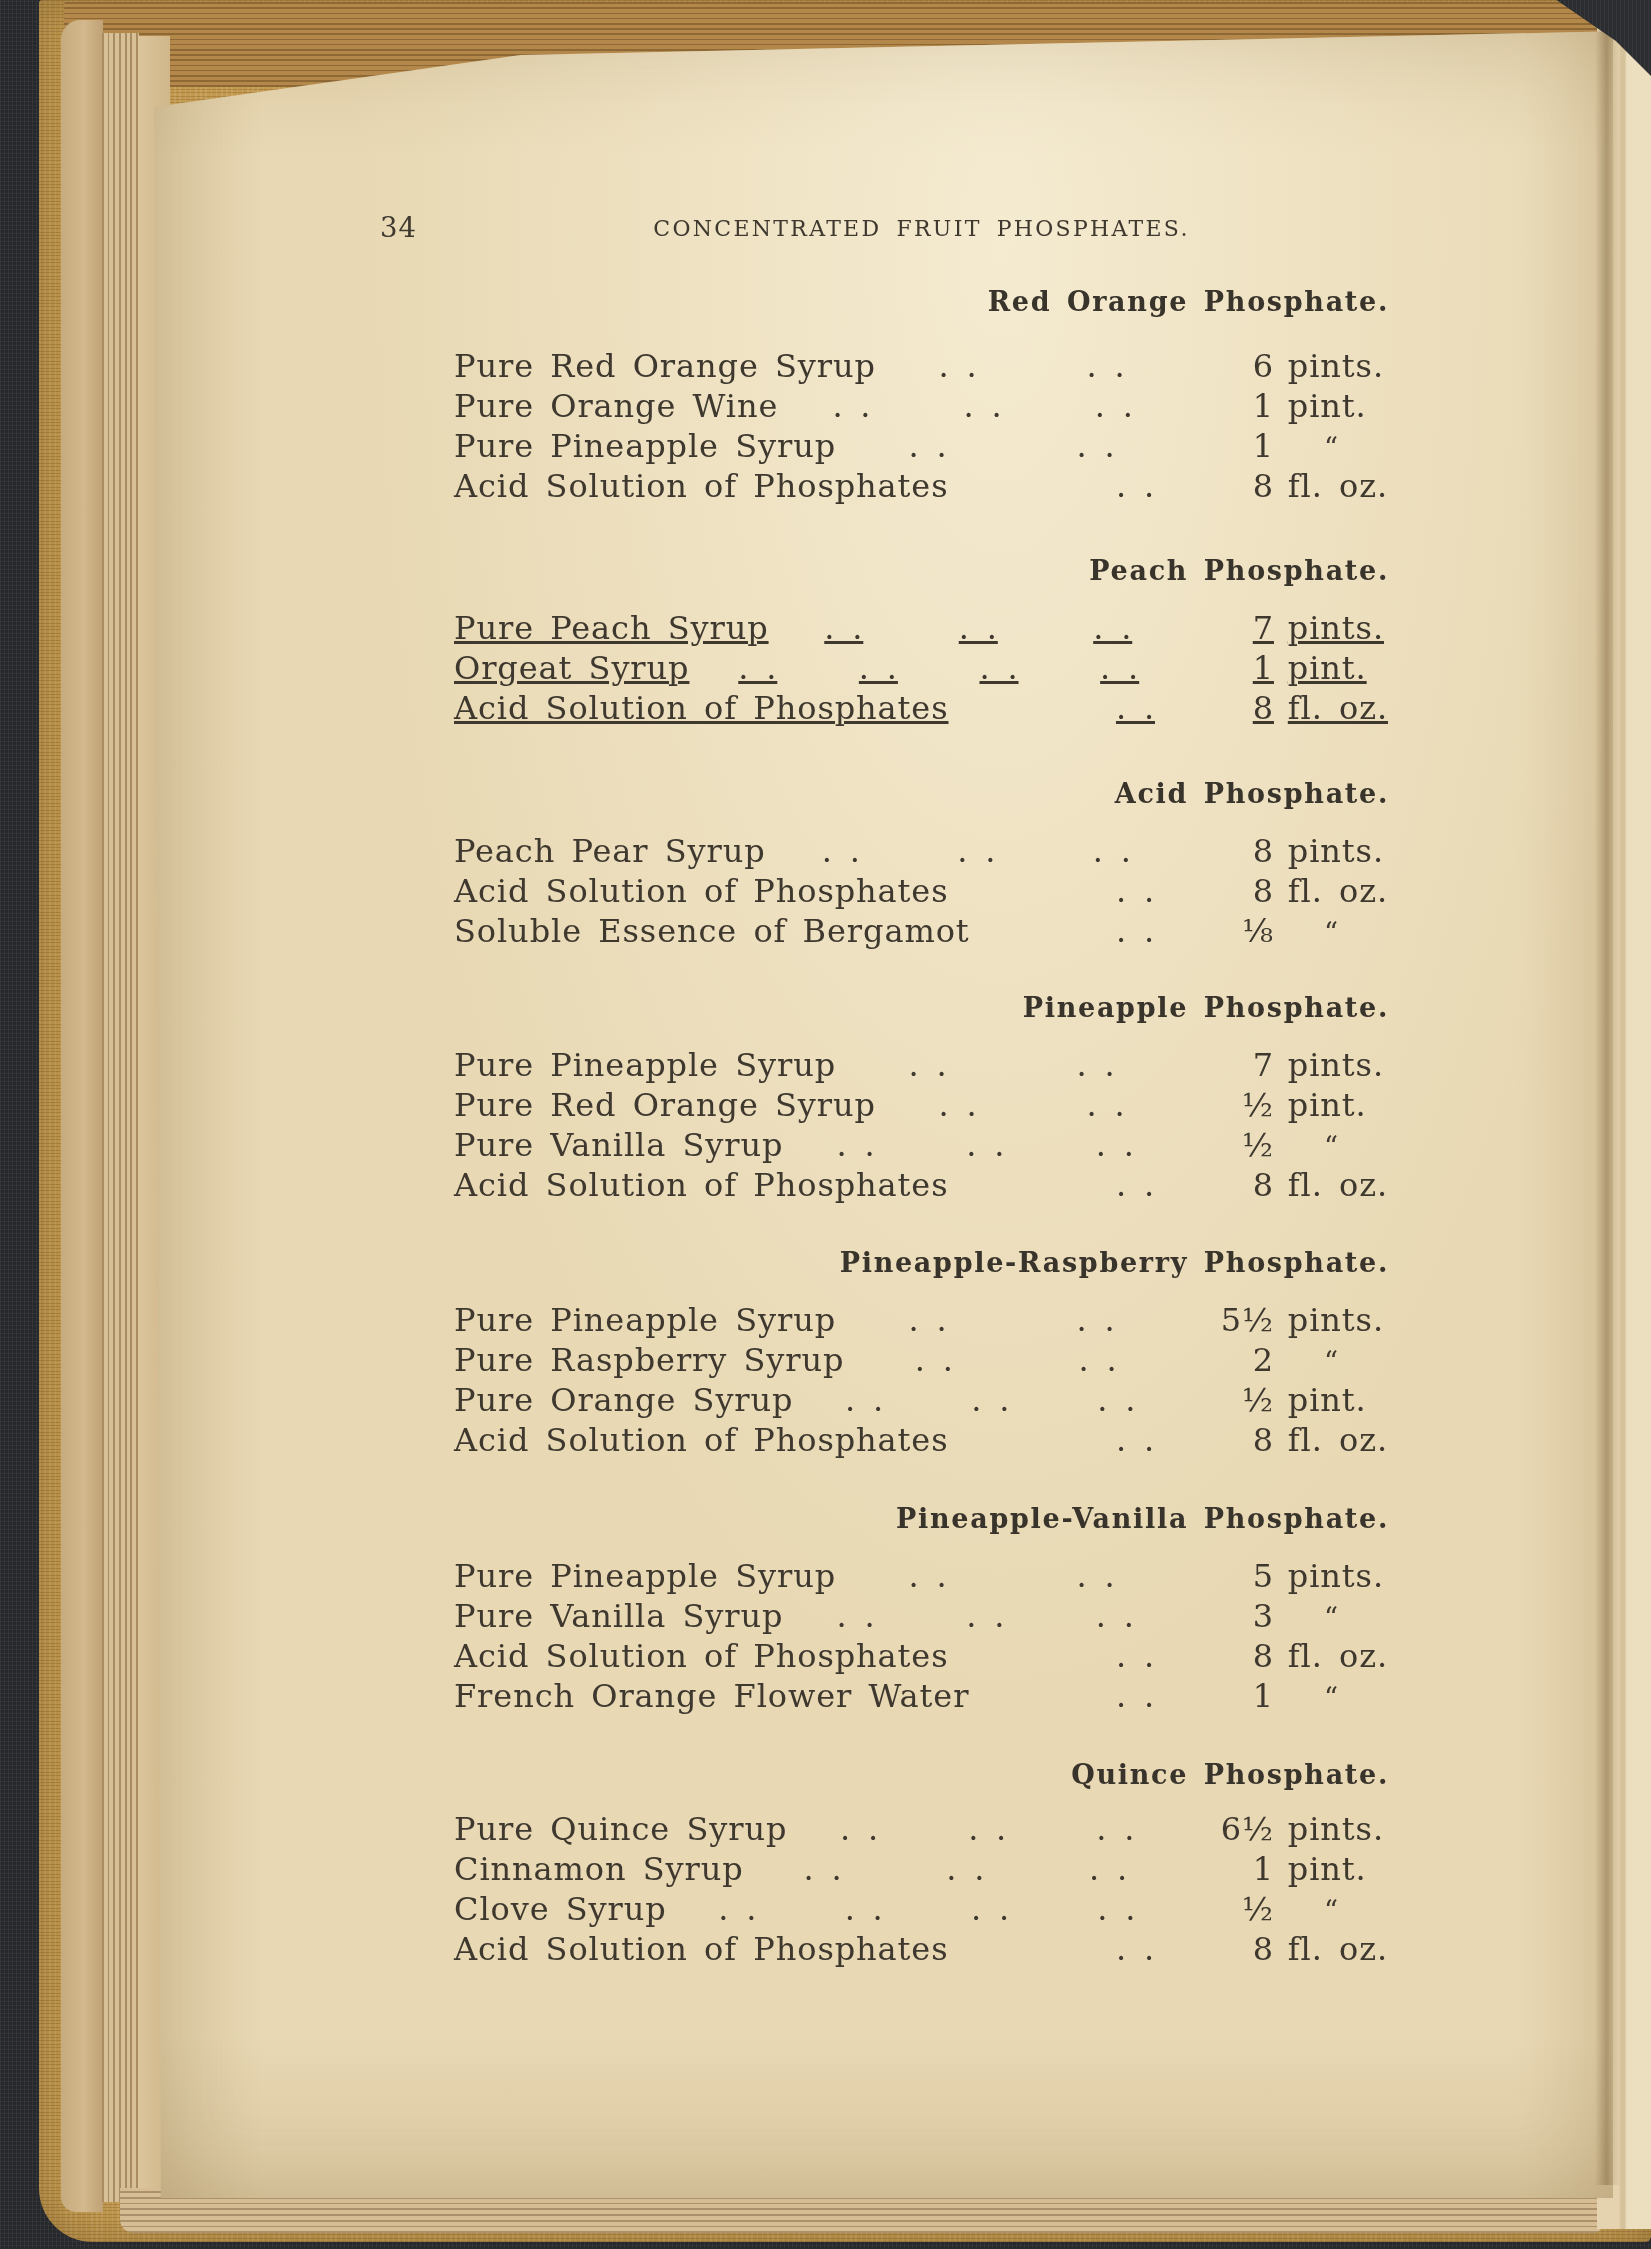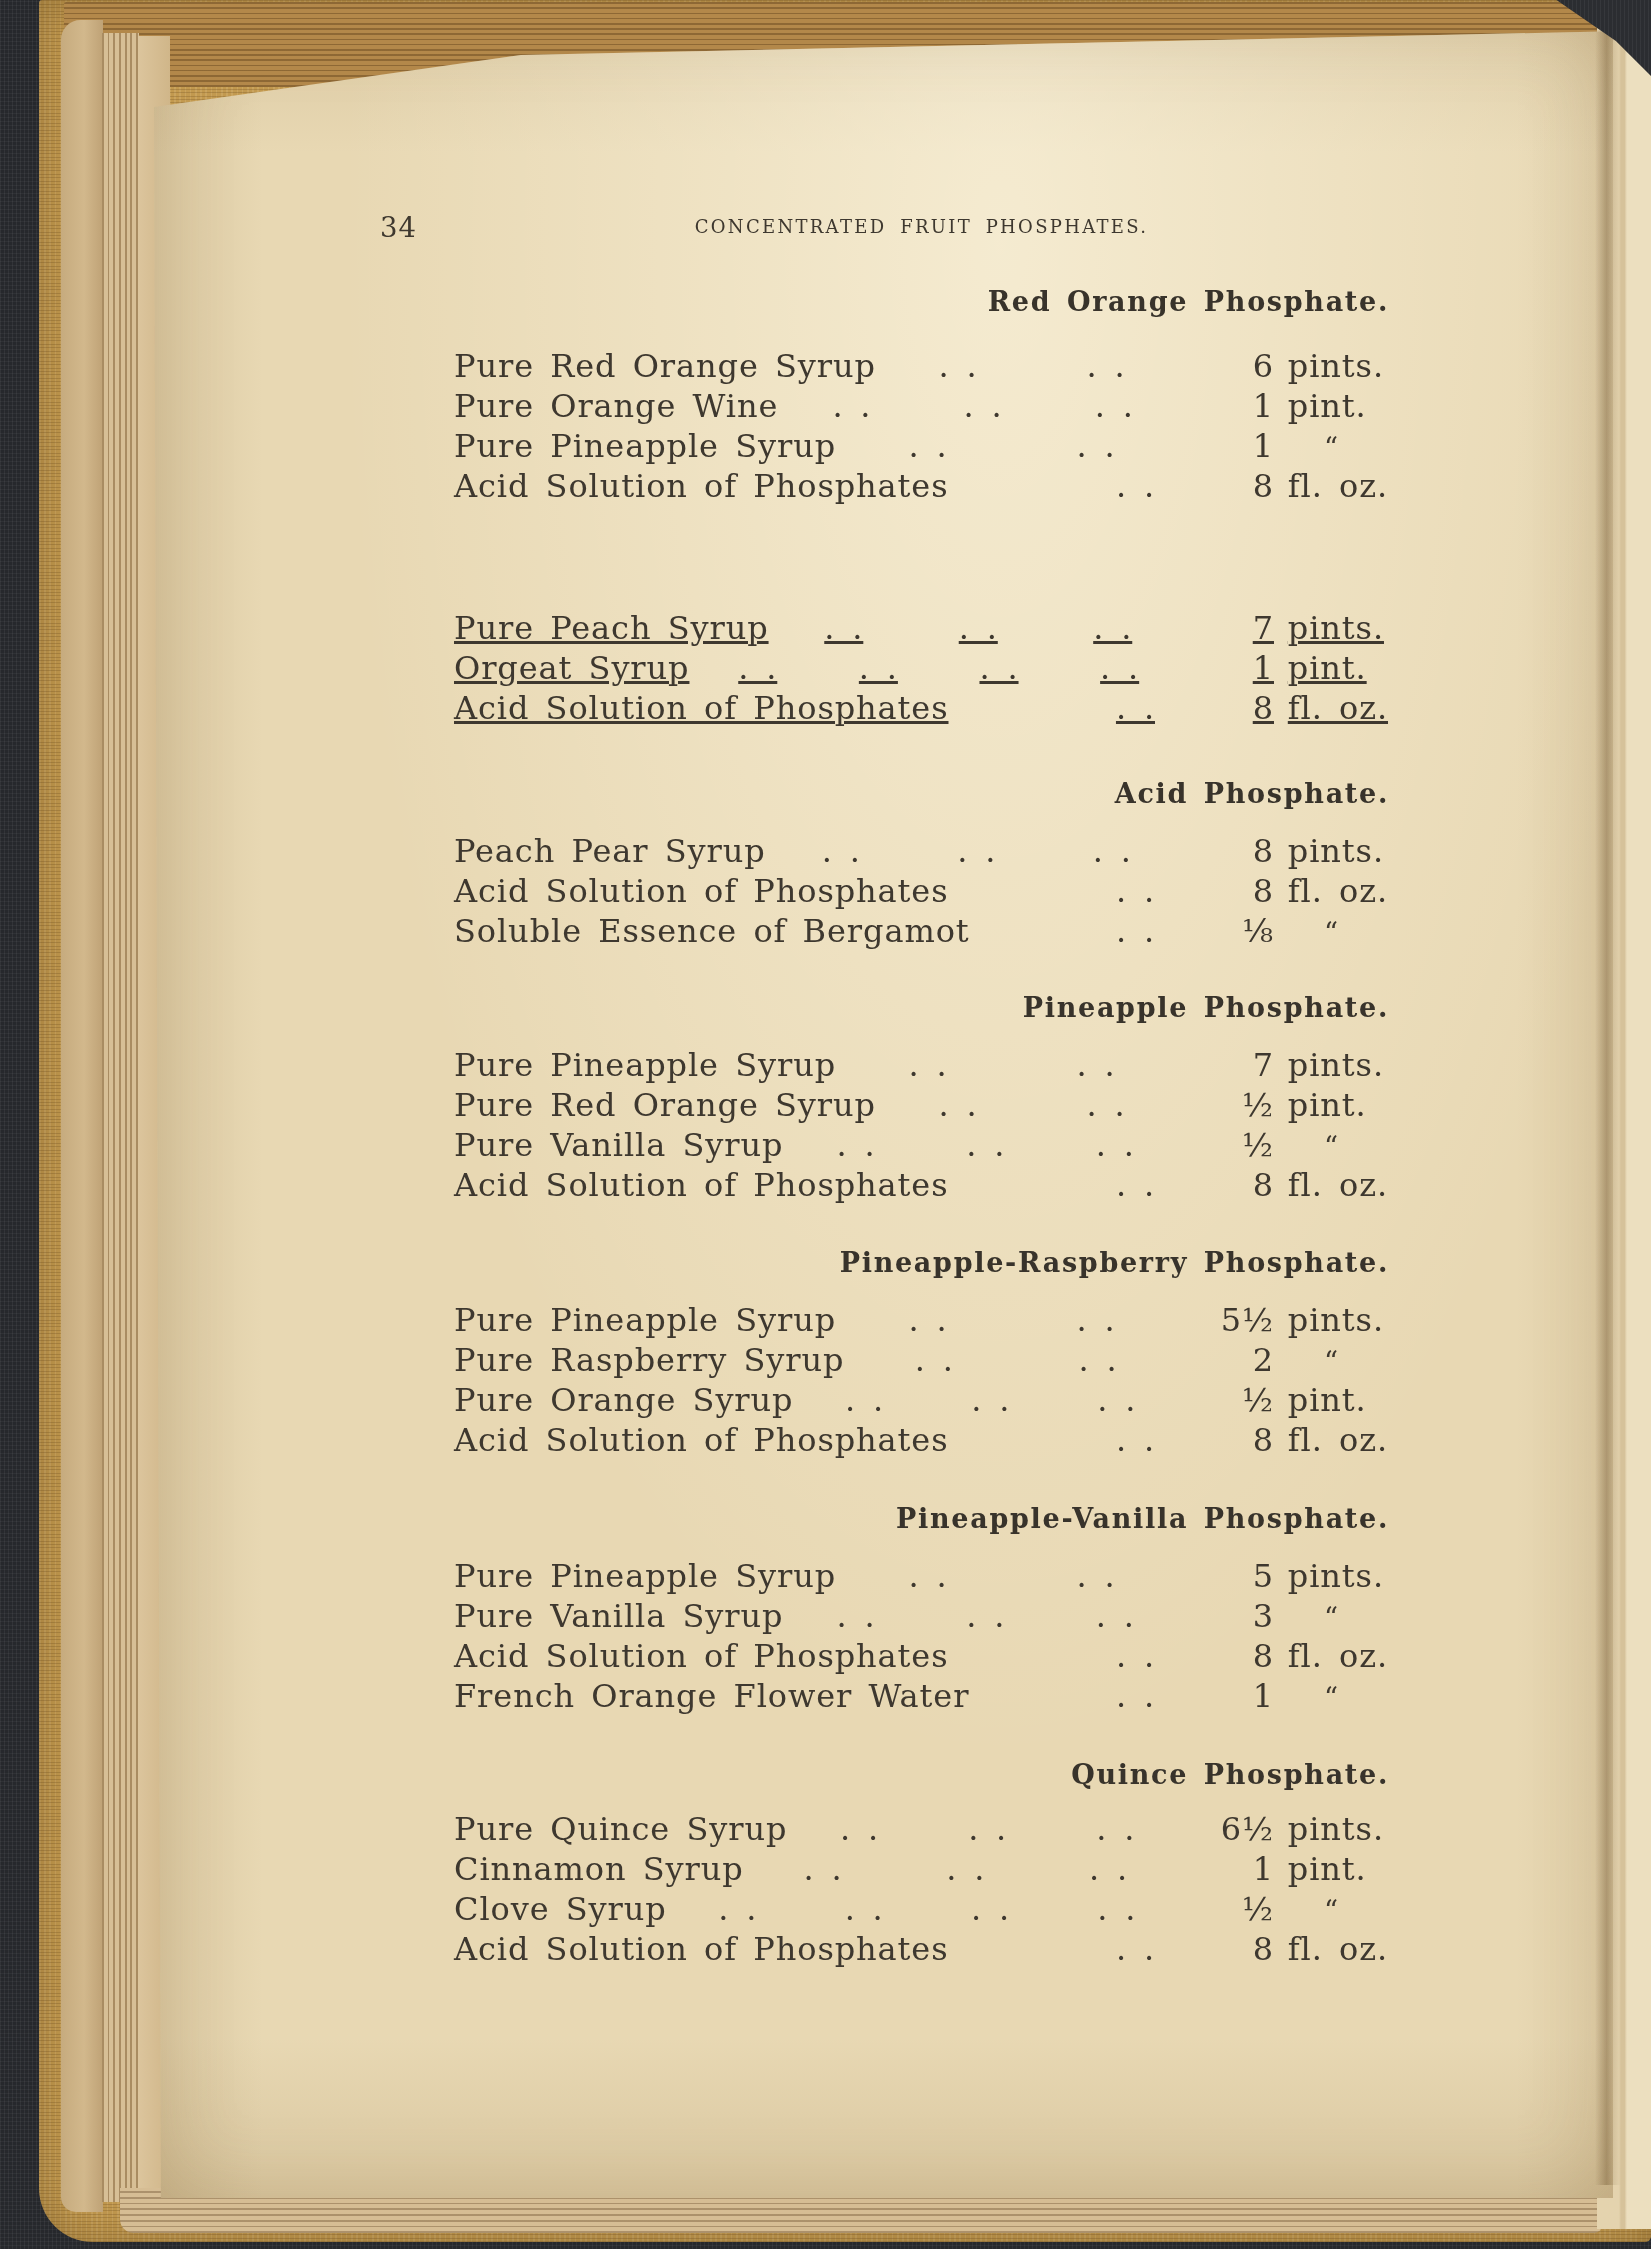--- a/index.html
+++ b/index.html
@@ -64,21 +64,21 @@
     clip-path:polygon(0 85px, 367px 33px, 1459px 9.2px, 1459px 2176px, 6.9px 2176px);}
 
   
   .fold-shadow{position:absolute;left:1595px;top:30px;height:2155px;width:26px;
     background:linear-gradient(90deg, transparent, rgba(95,68,30,0.34) 45%, rgba(95,68,30,0.12) 70%, transparent);}
 
   
   .ink{color:#3e382f;}
   .page-num{position:absolute;left:216px;top:189px;font-size:27.5px;letter-spacing:1.1px;margin-left:10px;}
   .running-header{position:absolute;left:300px;width:935px;top:194px;text-align:center;
-    font-size:18px;letter-spacing:2.3px;word-spacing:5.7px;white-space:nowrap;}
+    font-size:22px;letter-spacing:2.3px;word-spacing:5.7px;white-space:nowrap;}
 
   .section{position:absolute;left:300px;width:935px;height:264px;}
   .sec-title{position:absolute;left:0;right:0;top:0;text-align:right;
     font-weight:bold;font-size:27px;letter-spacing:1.7px;word-spacing:4.6px;color:#38332b;white-space:nowrap;}
   .rows{position:absolute;left:0;right:0;}
   .row{display:flex;align-items:baseline;height:40px;font-size:32px;
     letter-spacing:0.9px;word-spacing:5.2px;line-height:40px;}
   .iname{white-space:nowrap;}
   .leader{flex:1;display:flex;justify-content:space-around;align-items:baseline;padding:0 8px;}
   .leader.end{justify-content:flex-end;padding-right:33px;}
@@ -148,20 +148,21 @@
                 <span class="dotg">. .</span>
               </span>
               <span class="qty">
                 <span class="qnum">8</span>
                 <span class="qunit">fl. oz.</span>
               </span>
             </div>
           </div>
         </div>
         <div class="section" style="top: 533px;">
+          <div class="sec-title">Peach Phosphate.</div>
           <div class="rows" style="top: 53px; text-decoration: underline;">
             <div class="row">
               <span class="iname">Pure Peach Syrup</span>
               <span class="leader">
                 <span class="dotg">. .</span>
                 <span class="dotg">. .</span>
                 <span class="dotg">. .</span>
               </span>
               <span class="qty">
                 <span class="qnum">7</span>

